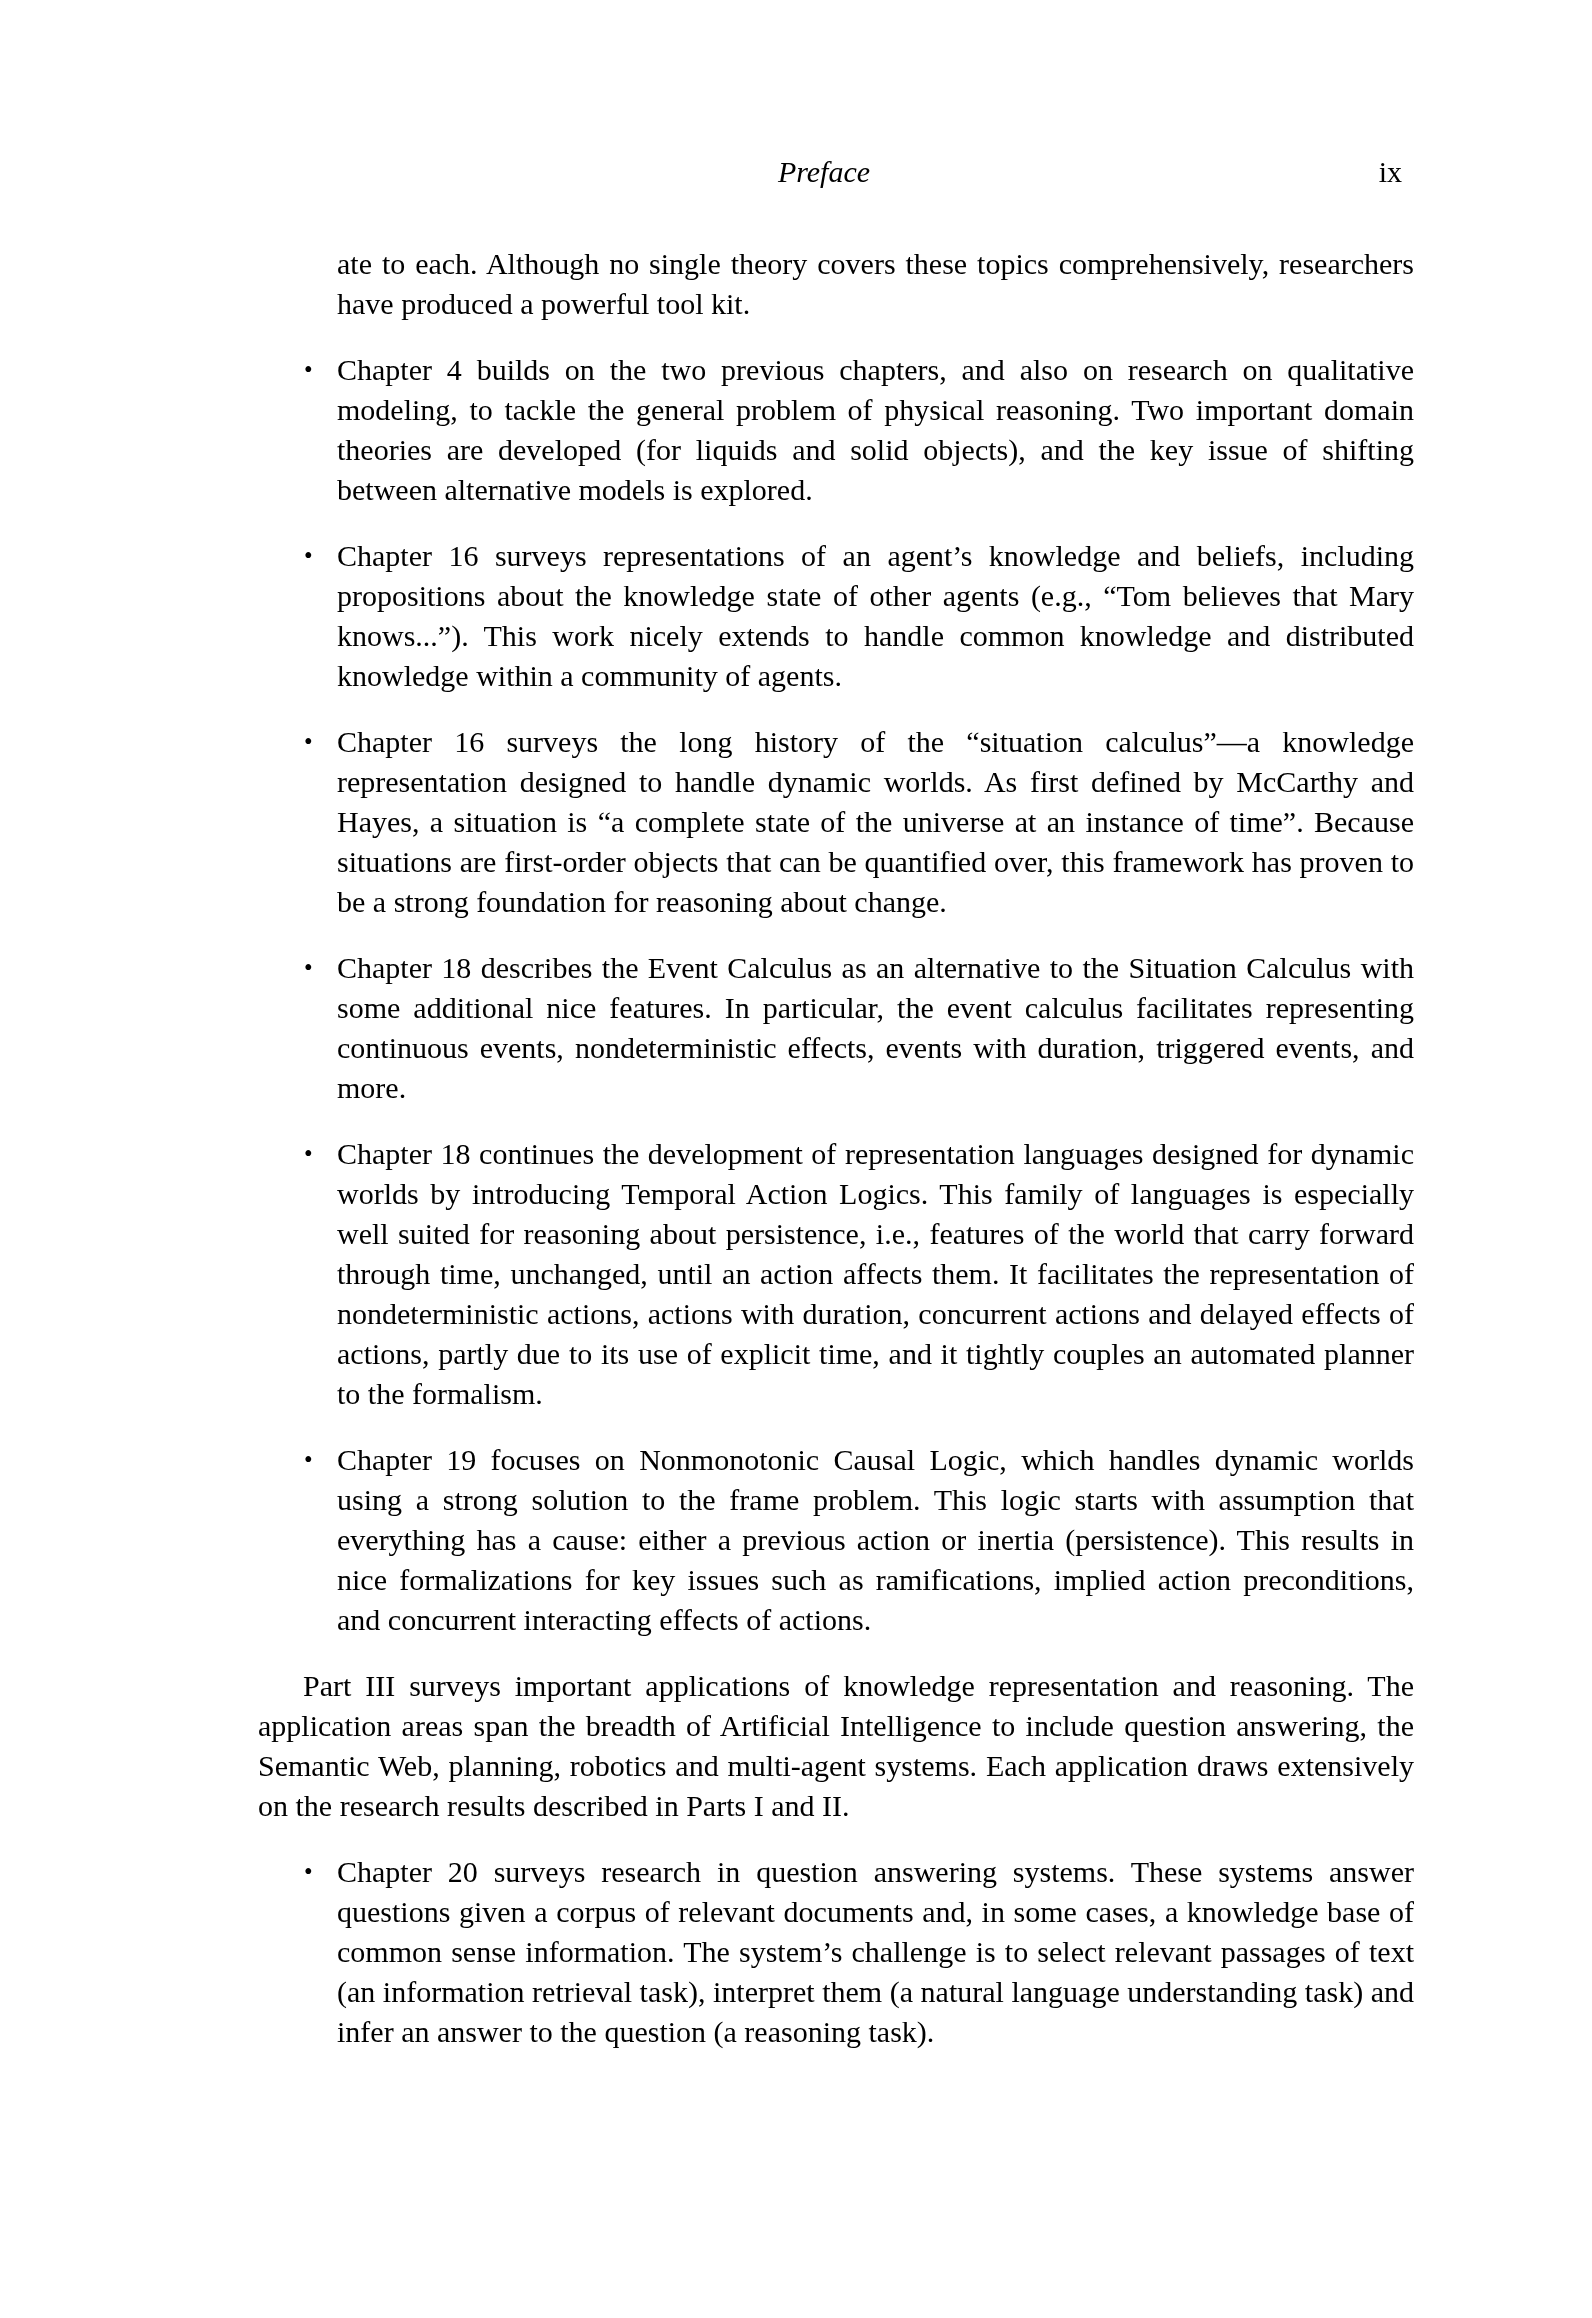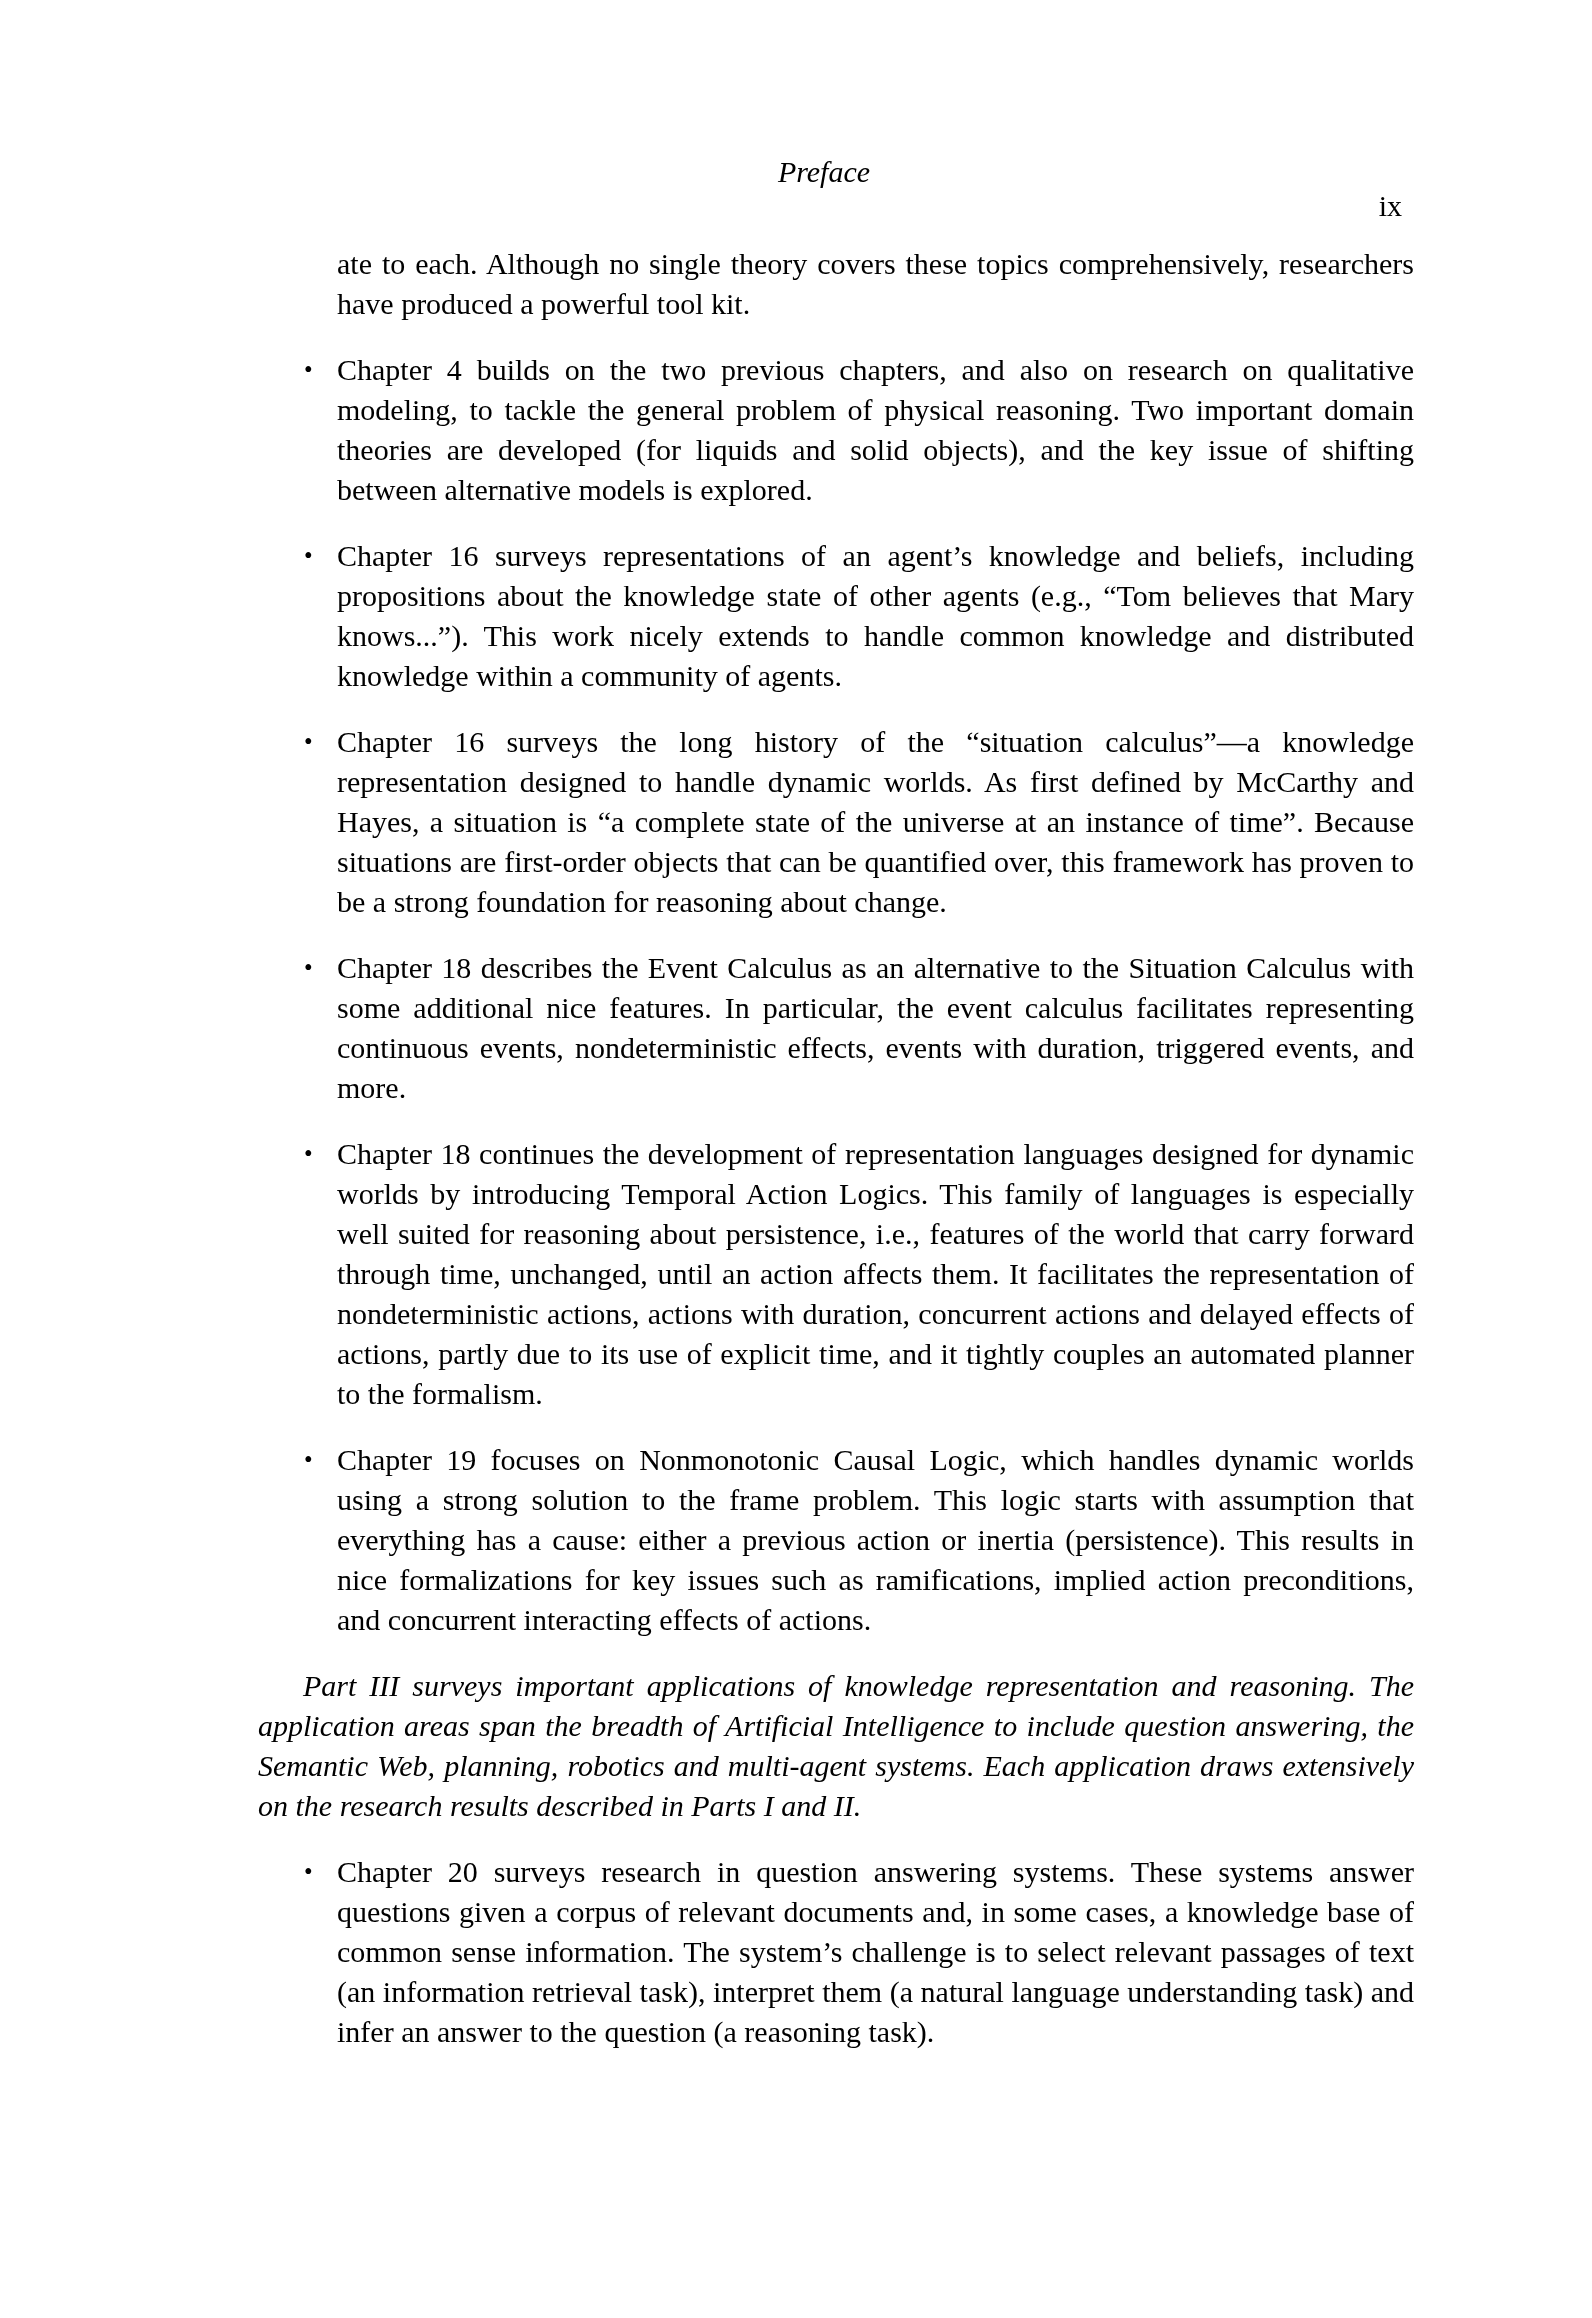--- a/index.html
+++ b/index.html
@@ -23,21 +23,20 @@
   .running-title {
     position: absolute;
     left: 0; right: 0;
     text-align: center;
     font-style: italic;
   }
   .page-number {
     position: absolute;
     right: 0;
     top: 0;
-    margin-top: 34px;
   }
   .body-text {
     position: absolute;
     top: 244px;
     left: 258px;
     width: 1156px;
     font-size: 30px;
     line-height: 40px;
     text-align: justify;
     hyphens: manual;
@@ -56,21 +55,20 @@
   }
   .bullet-item .bullet {
     position: absolute;
     left: -33px;
     top: 0;
     font-size: 24.6px;
   }
   .paragraph {
     margin: 0 0 26px 0;
     text-indent: 45px;
-    font-style: italic;
   }
 </style>
 </head>
 <body>
 
 <div class="page-header">
   <span class="running-title">Preface</span>
   <span class="page-number">ix</span>
 </div>
 

